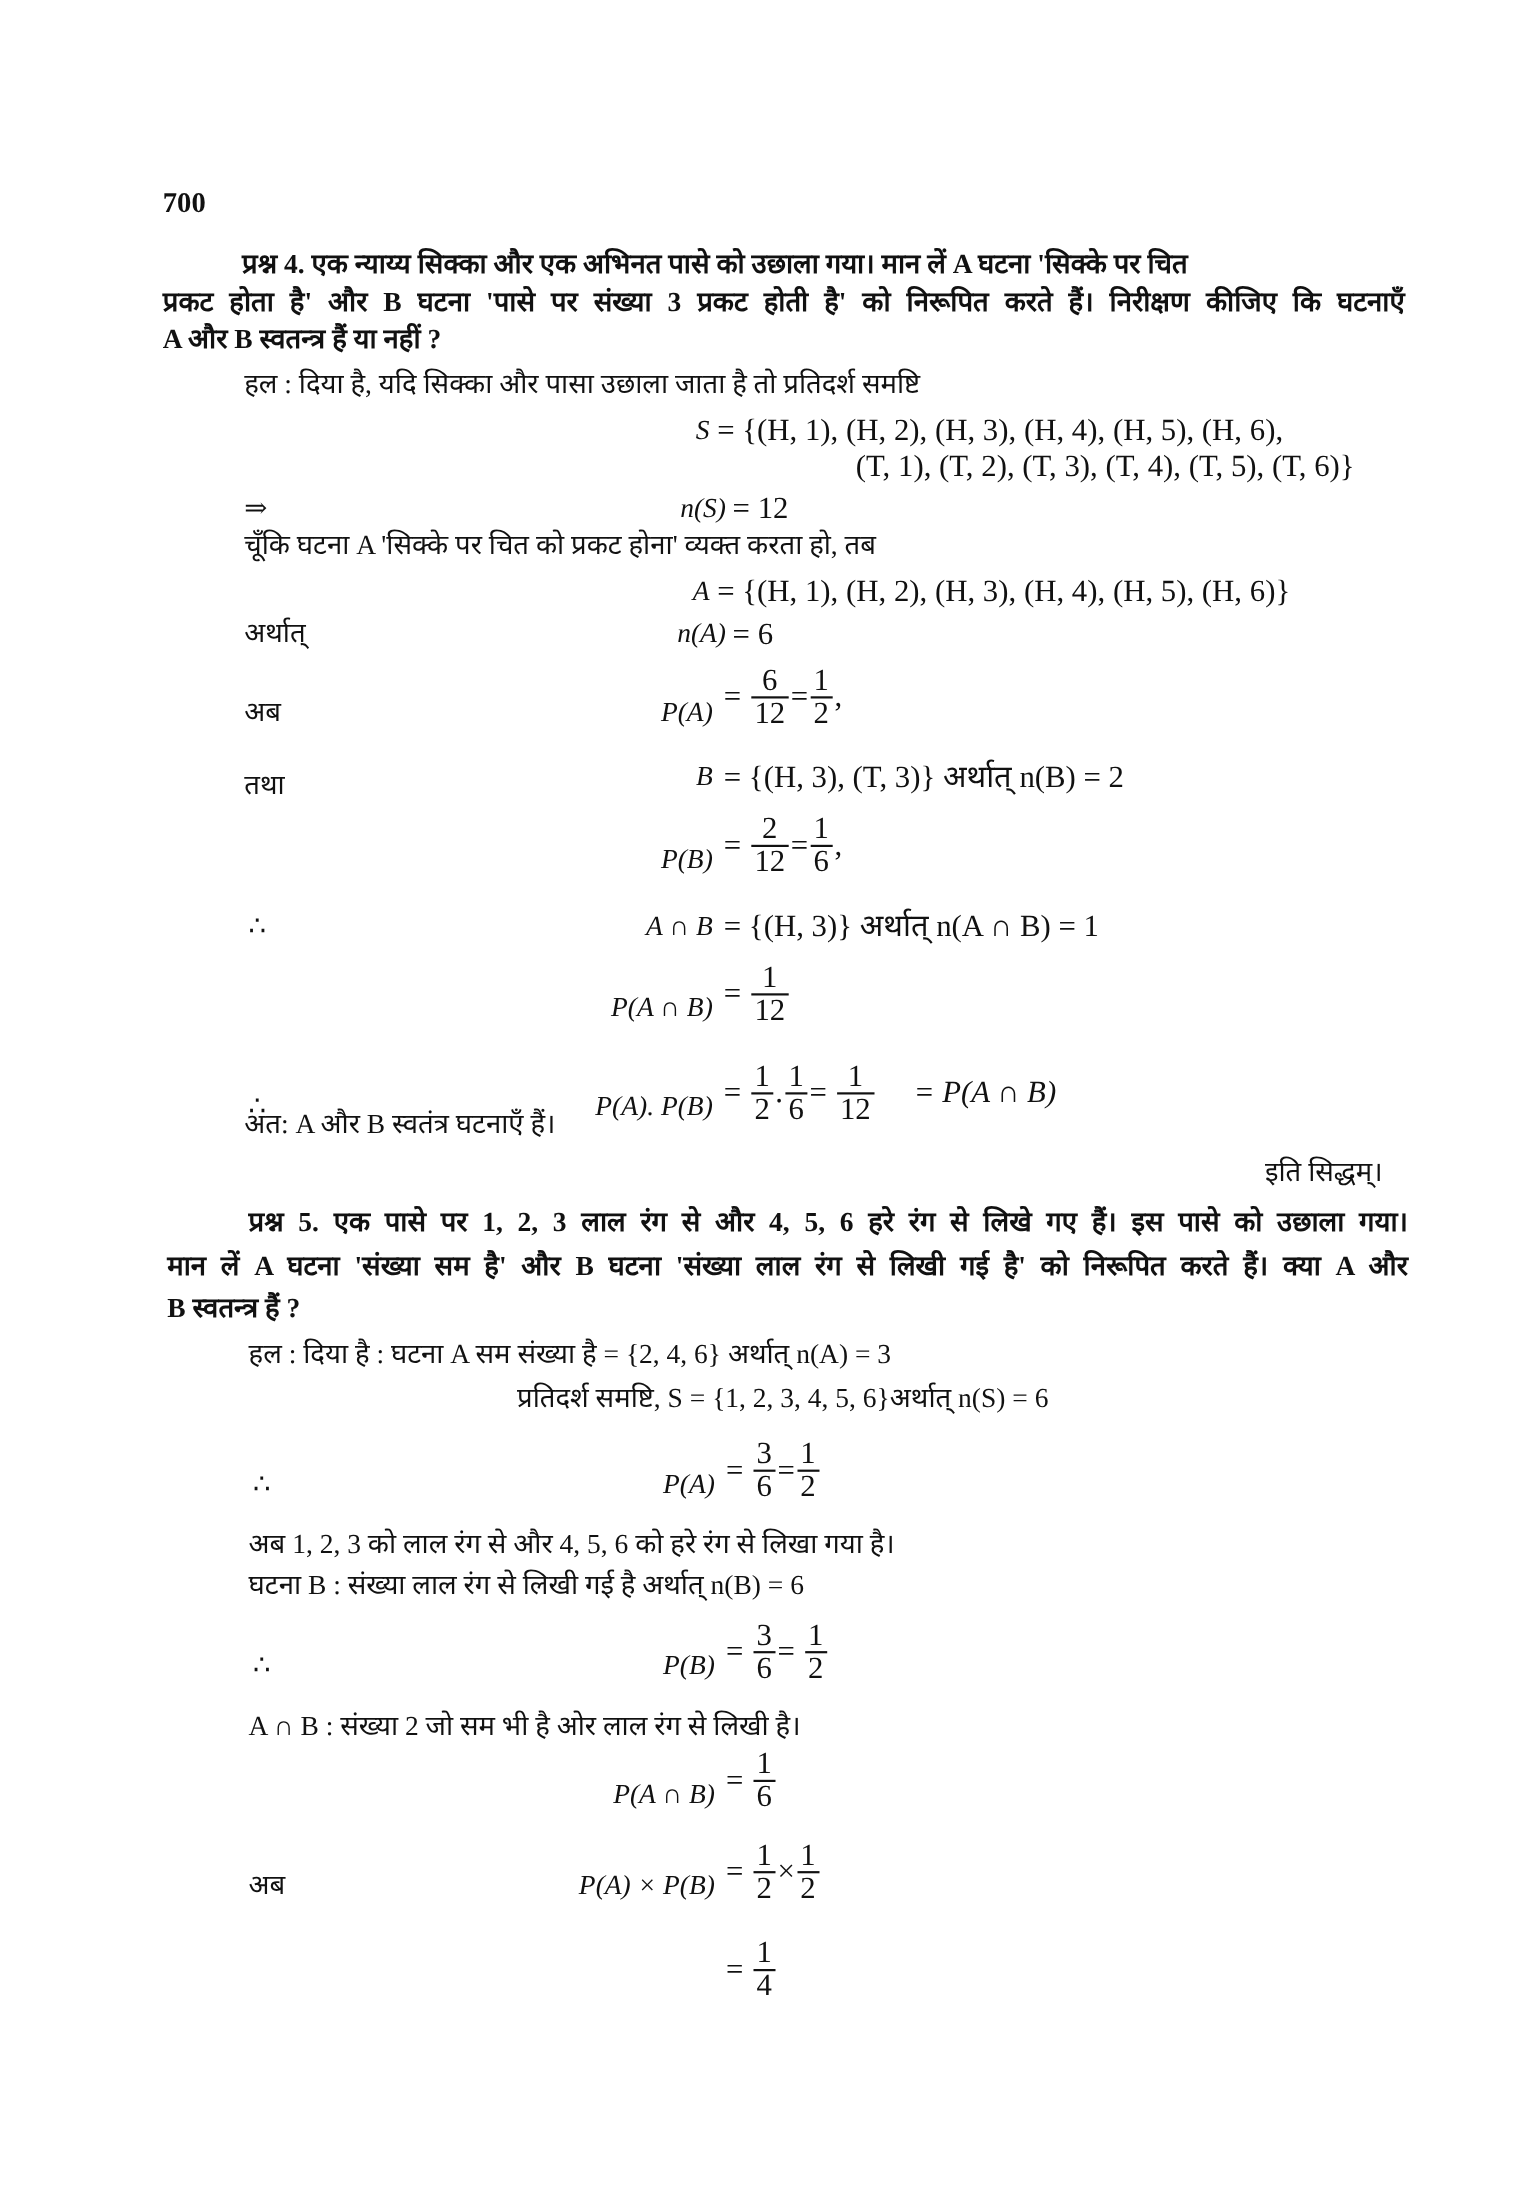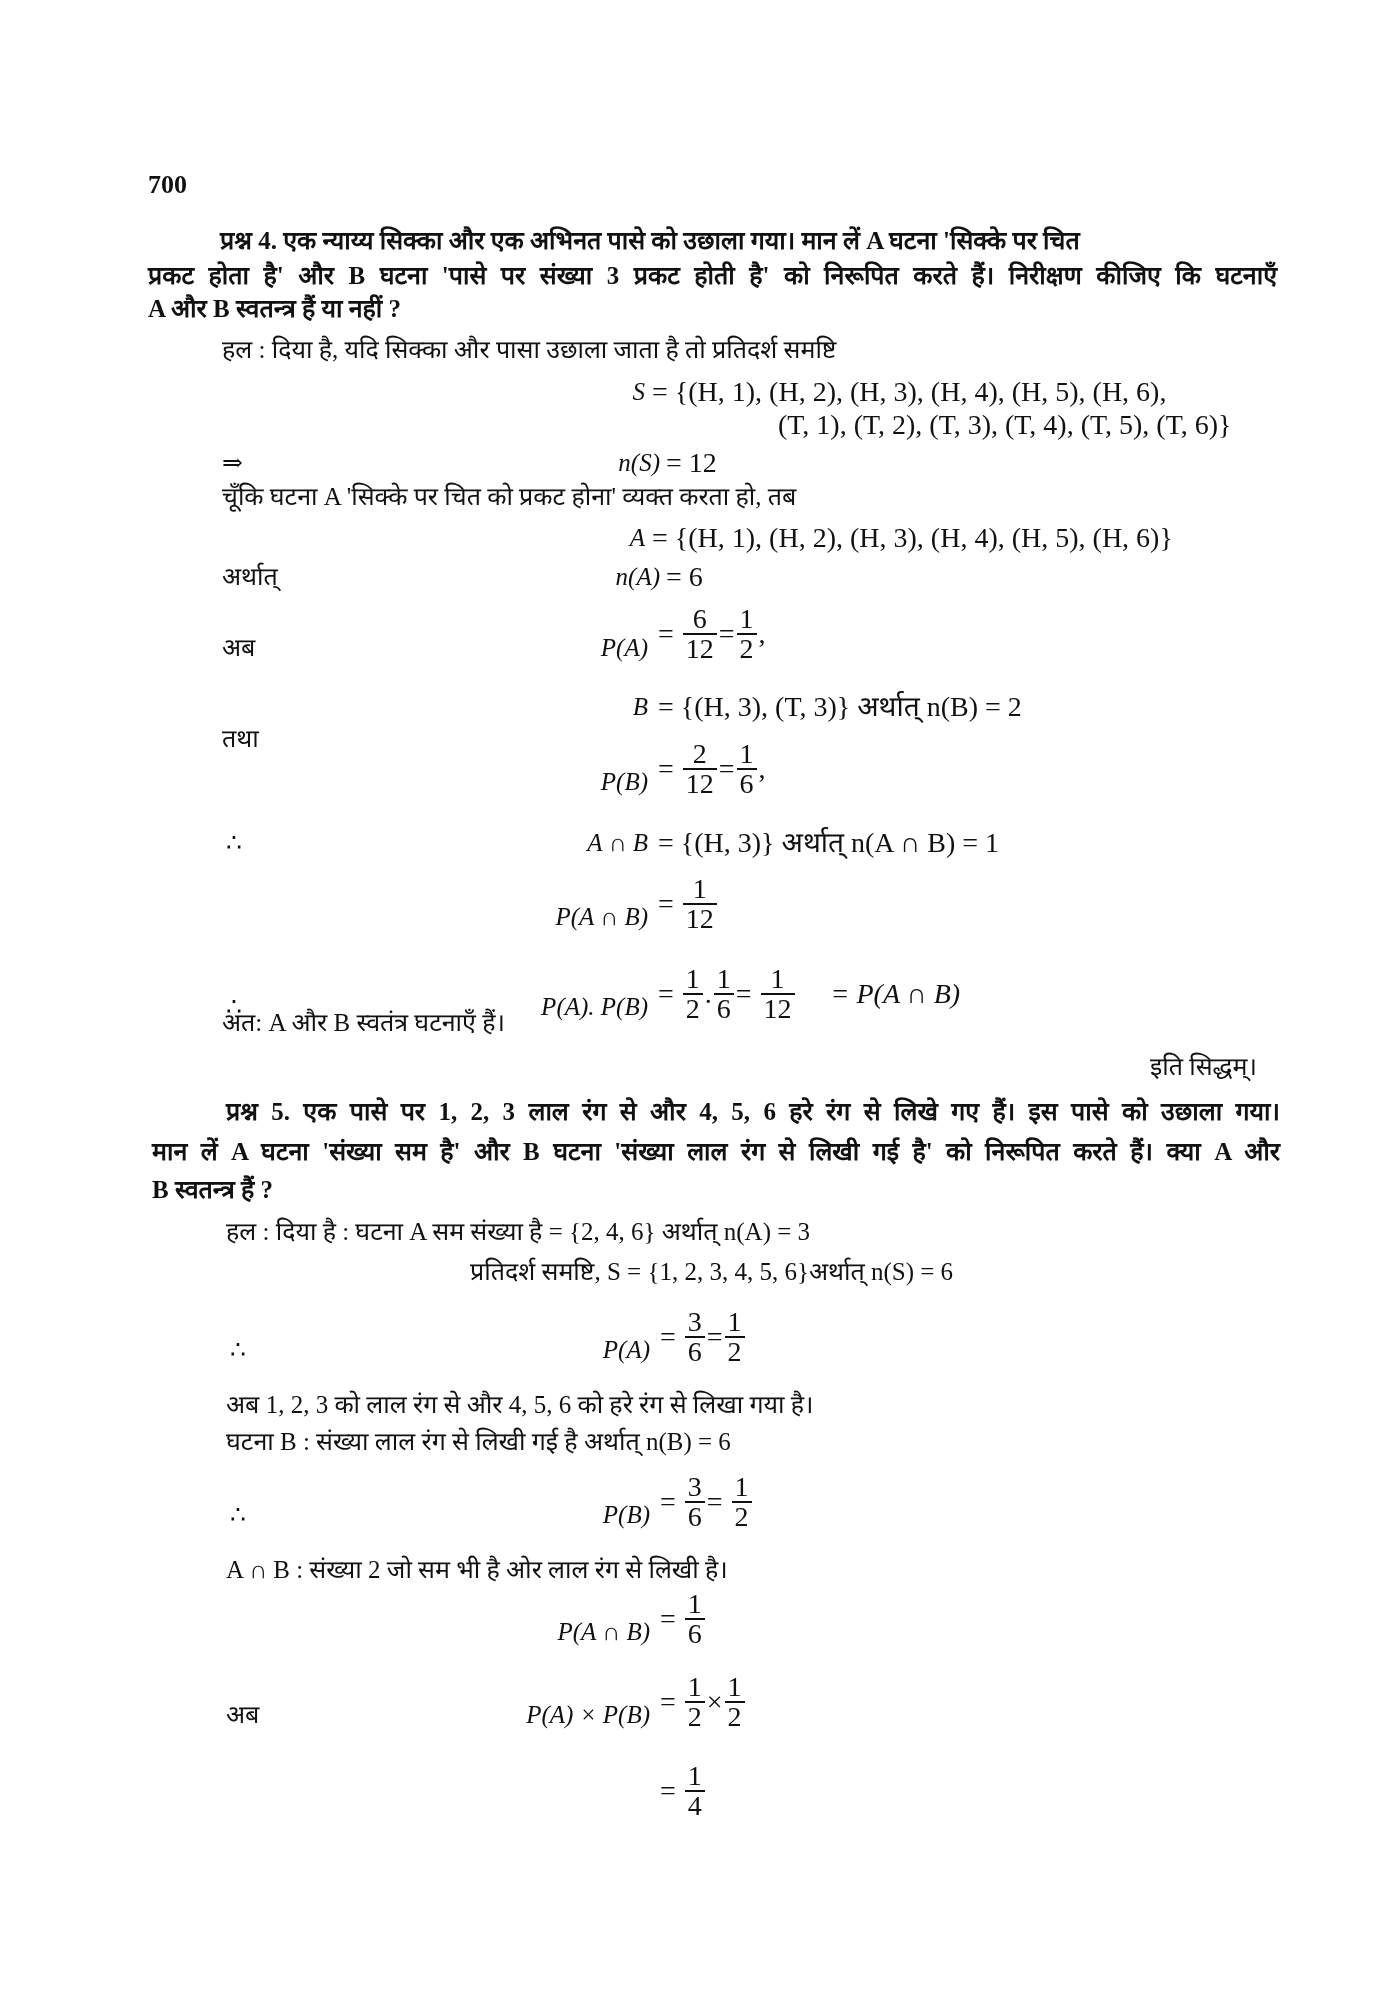--- a/index.html
+++ b/index.html
@@ -47,21 +47,21 @@
   <div class="lhs it" style="left:560px; width:100px; top:562px;">n(A)</div>
   <div class="rhs" style="left:666px; top:562px;">= 6</div>
 
   <div class="ln" style="left:222px; top:633px;">अब</div>
   <div class="lhs it" style="left:540px; width:108px; top:633px;">P(A)</div>
   <div class="rhs" style="left:658px; top:605px;">
     <span style="vertical-align:middle;">= </span>
     <span class="frac"><span class="num">6</span><span>12</span></span><span style="vertical-align:middle;">=</span><span class="frac"><span class="num">1</span><span>2</span></span><span style="vertical-align:middle;">,</span>
   </div>
 
-  <div class="ln" style="left:222px; top:724px;">तथा</div>
+  <div class="ln" style="left:222px; top:700px;">तथा</div>
   <div class="lhs it" style="left:560px; width:88px; top:692px;">B</div>
   <div class="rhs" style="left:658px; top:692px;text-align:center;">= {(H, 3), (T, 3)} अर्थात् n(B) = 2</div>
 
   <div class="lhs it" style="left:540px; width:108px; top:767px;">P(B)</div>
   <div class="rhs" style="left:658px; top:740px;">
     <span style="vertical-align:middle;">= </span>
     <span class="frac"><span class="num">2</span><span>12</span></span><span style="vertical-align:middle;">=</span><span class="frac"><span class="num">1</span><span>6</span></span><span style="vertical-align:middle;">,</span>
   </div>
 
   <div class="ln" style="left:226px; top:828px;">∴</div>

